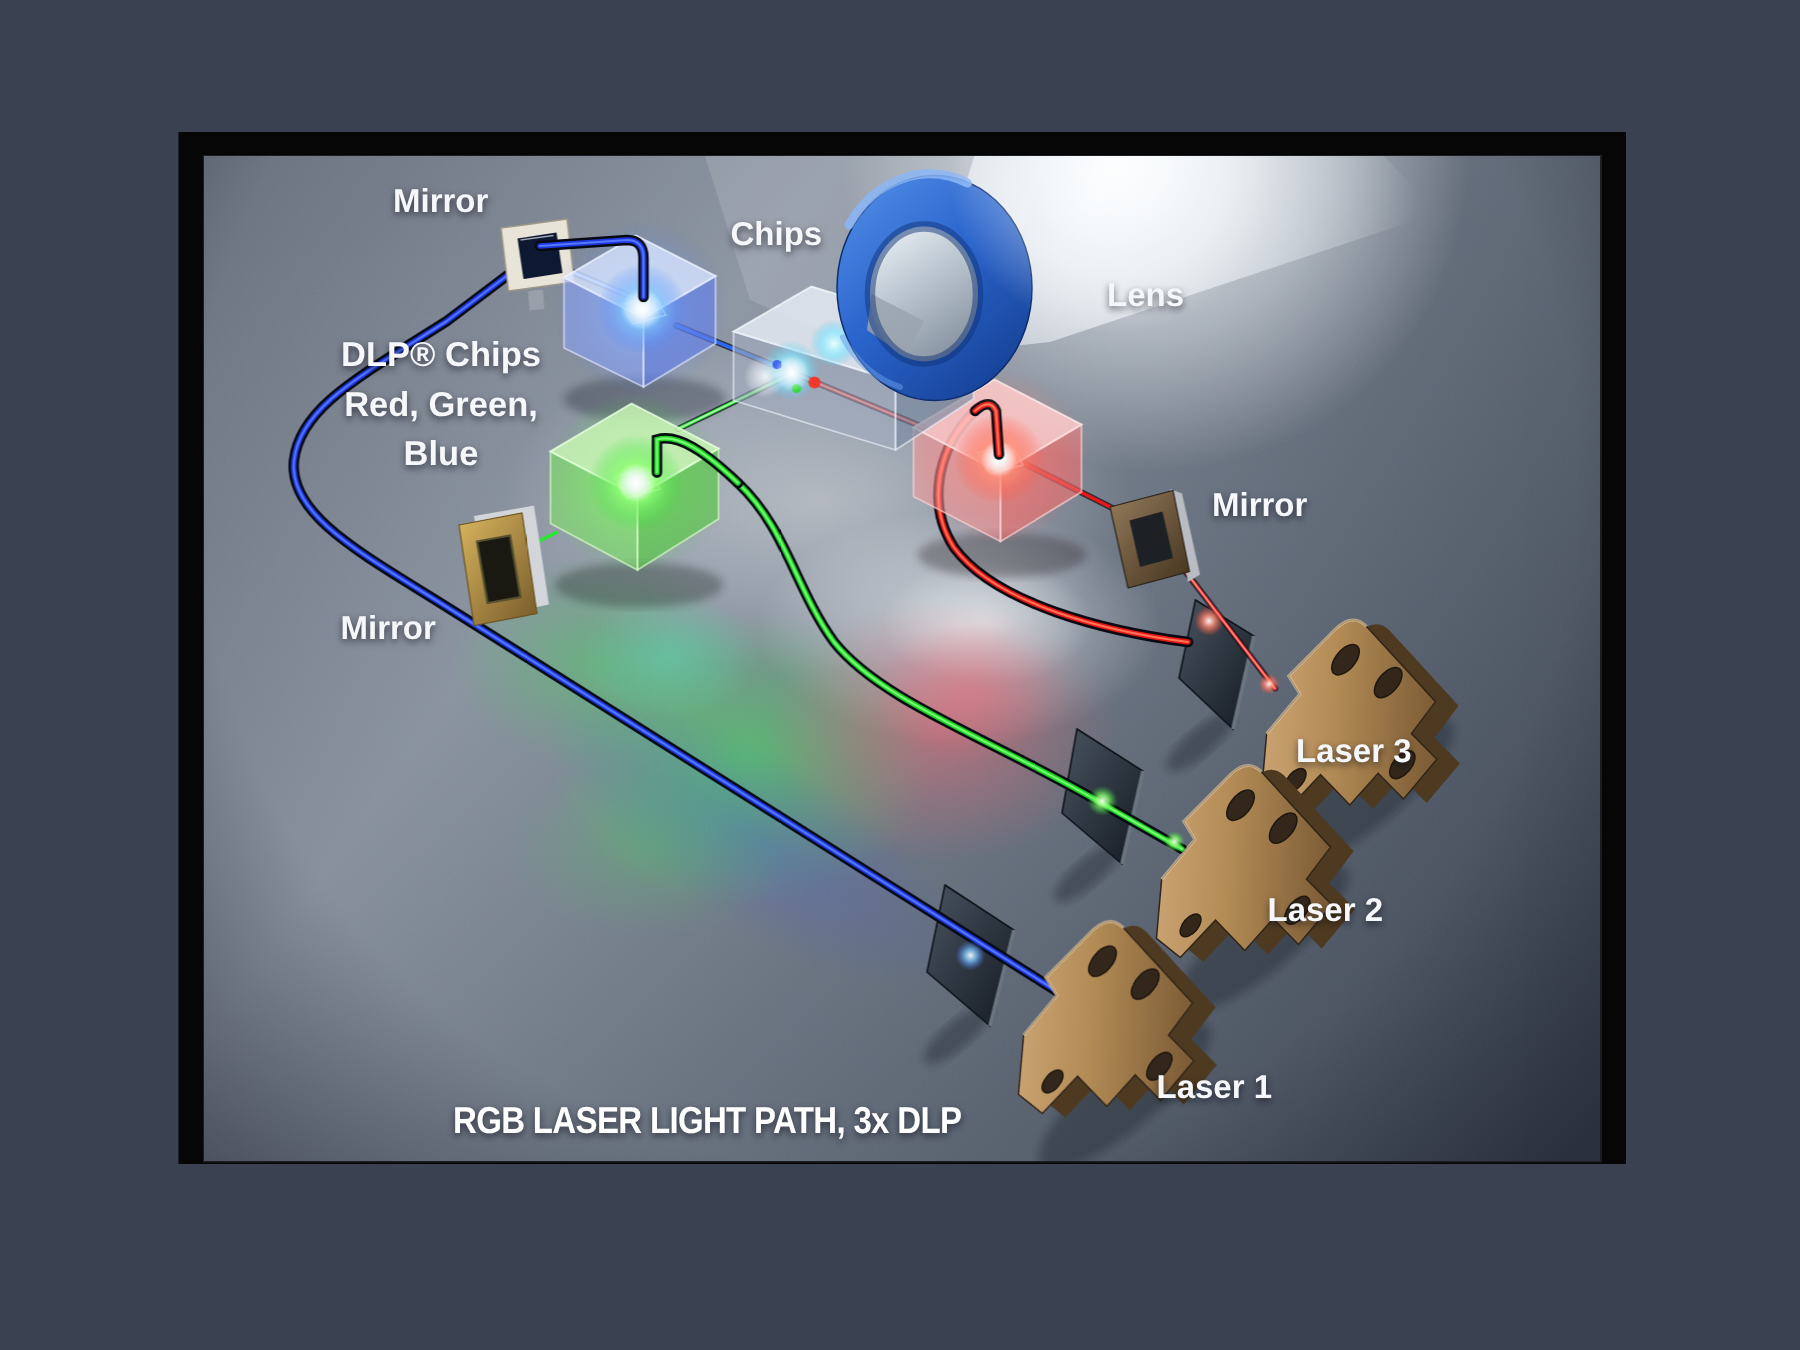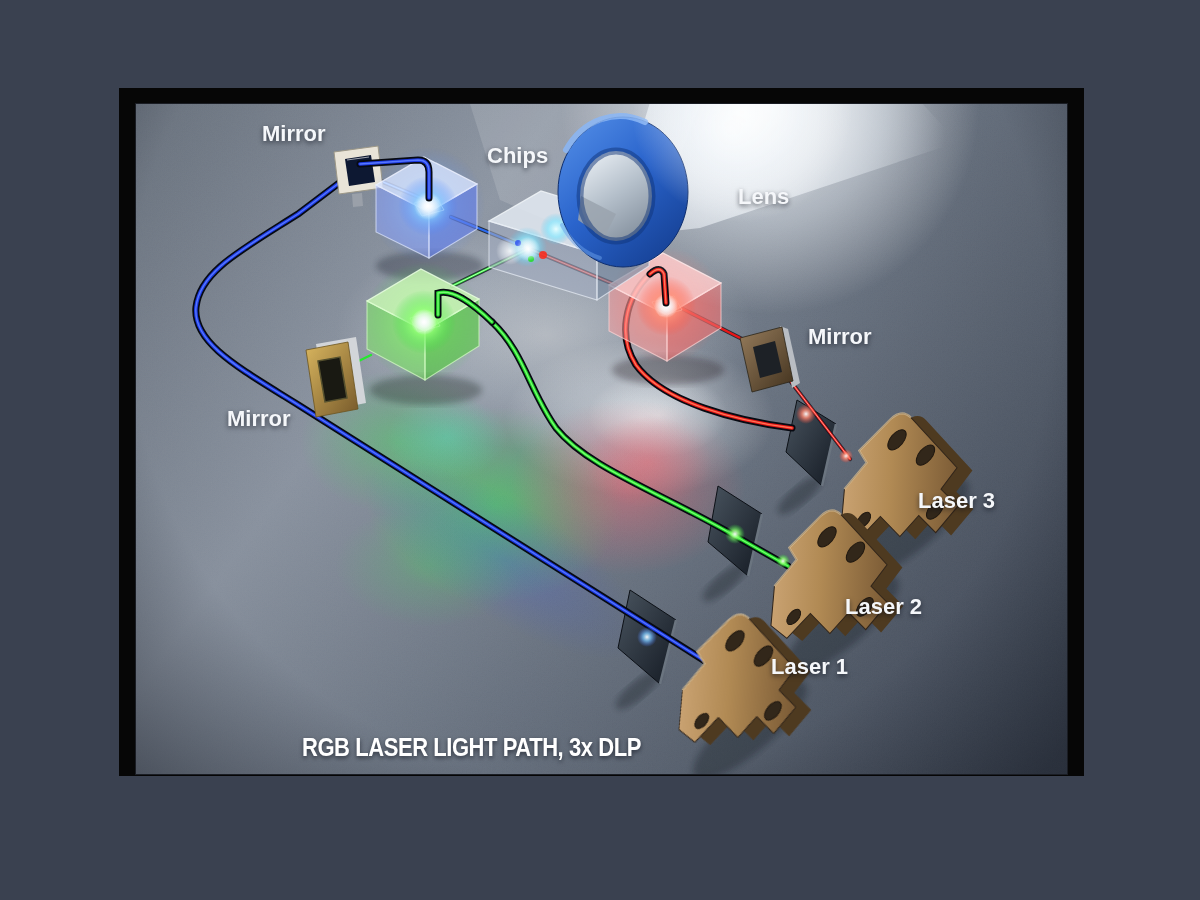--- a/index.html
+++ b/index.html
@@ -328,19 +328,24 @@
     </g>
     <circle cx="742" cy="112" r="110" fill="url(#rgWhite)" opacity="0.7"></circle>
   </g>
 
   <rect x="135.5" y="103.5" width="932" height="671" fill="none" stroke="#1a1d24" stroke-width="1"></rect>
 </svg>
 
 <div class="lbl" style="left:262px;top:121px;">Mirror</div>
 <div class="lbl" style="left:487px;top:143px;">Chips</div>
 <div class="lbl" style="left:714px;top:184px;padding-left:24px;">Lens</div>
+<div class="dlpBlock">
+  <div>DLP® Chips</div>
+  <div>Red, Green,</div>
+  <div>Blue</div>
+</div>
 <div class="lbl" style="left:227px;top:406px;">Mirror</div>
 <div class="lbl" style="left:808px;top:324px;">Mirror</div>
-<div class="lbl" style="left:918px;top:488px;">Laser 3</div>
+<div class="lbl" style="left:864px;top:488px;">Laser 3</div>
 <div class="lbl" style="left:845px;top:594px;">Laser 2</div>
-<div class="lbl" style="left:771px;top:654px;">Laser 1</div>
+<div class="lbl" style="left:771px;top:712px;">Laser 1</div>
 <div class="lbl titleTxt">RGB LASER LIGHT PATH, 3x DLP</div>
 </div>
 
 </body></html>

